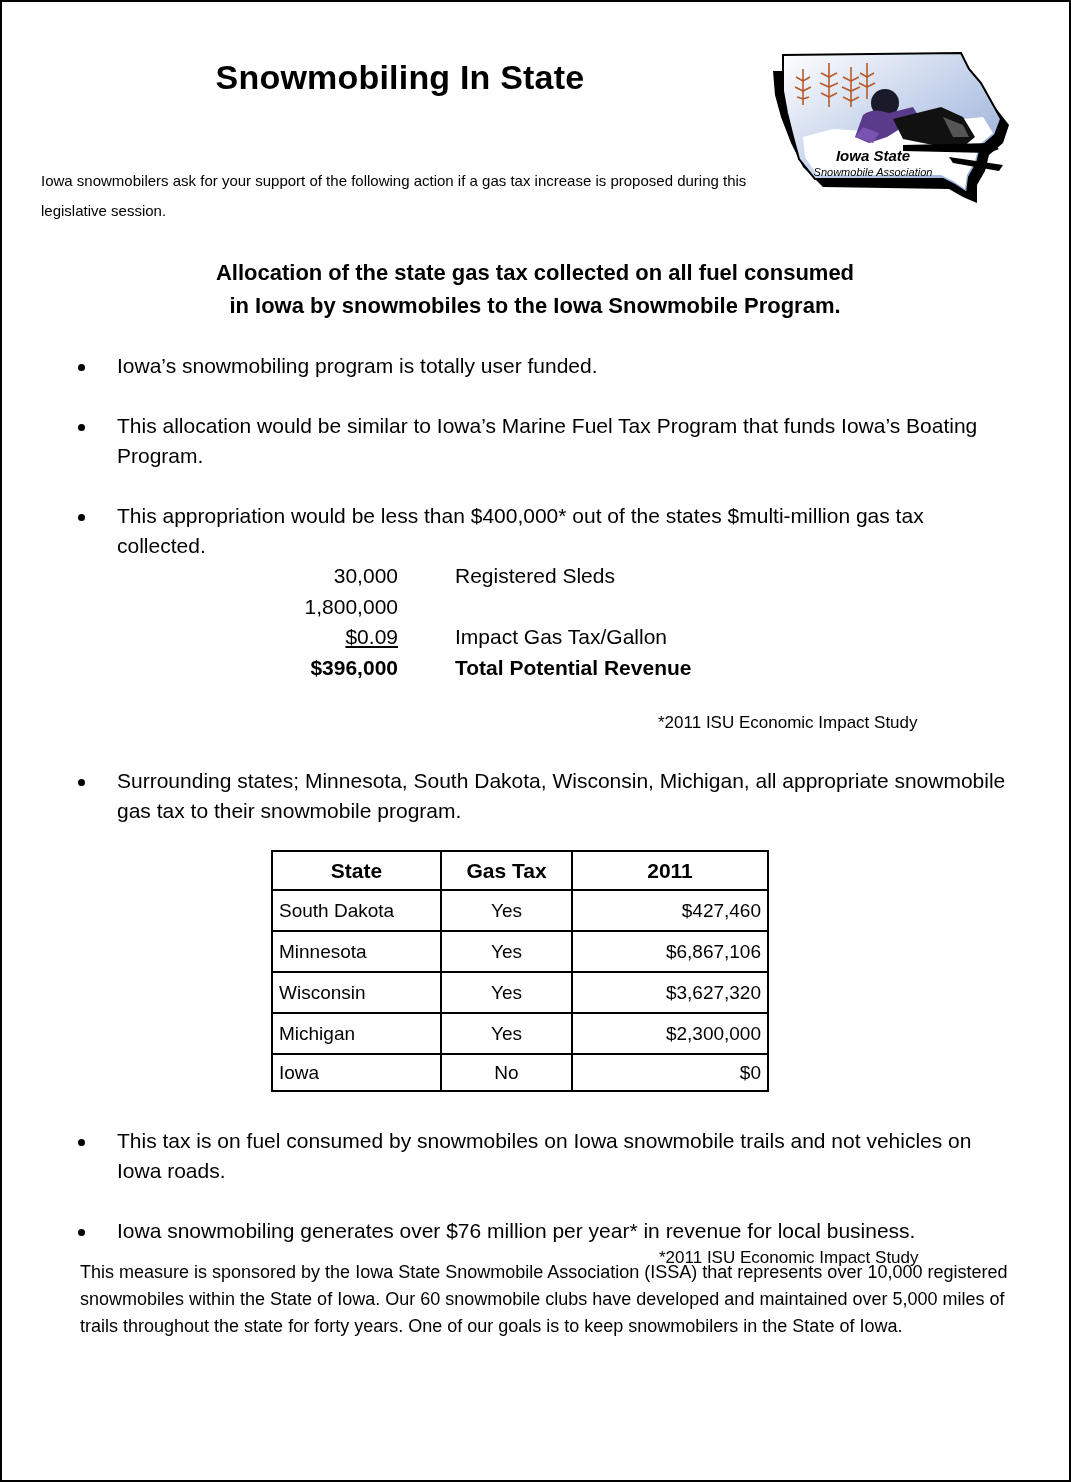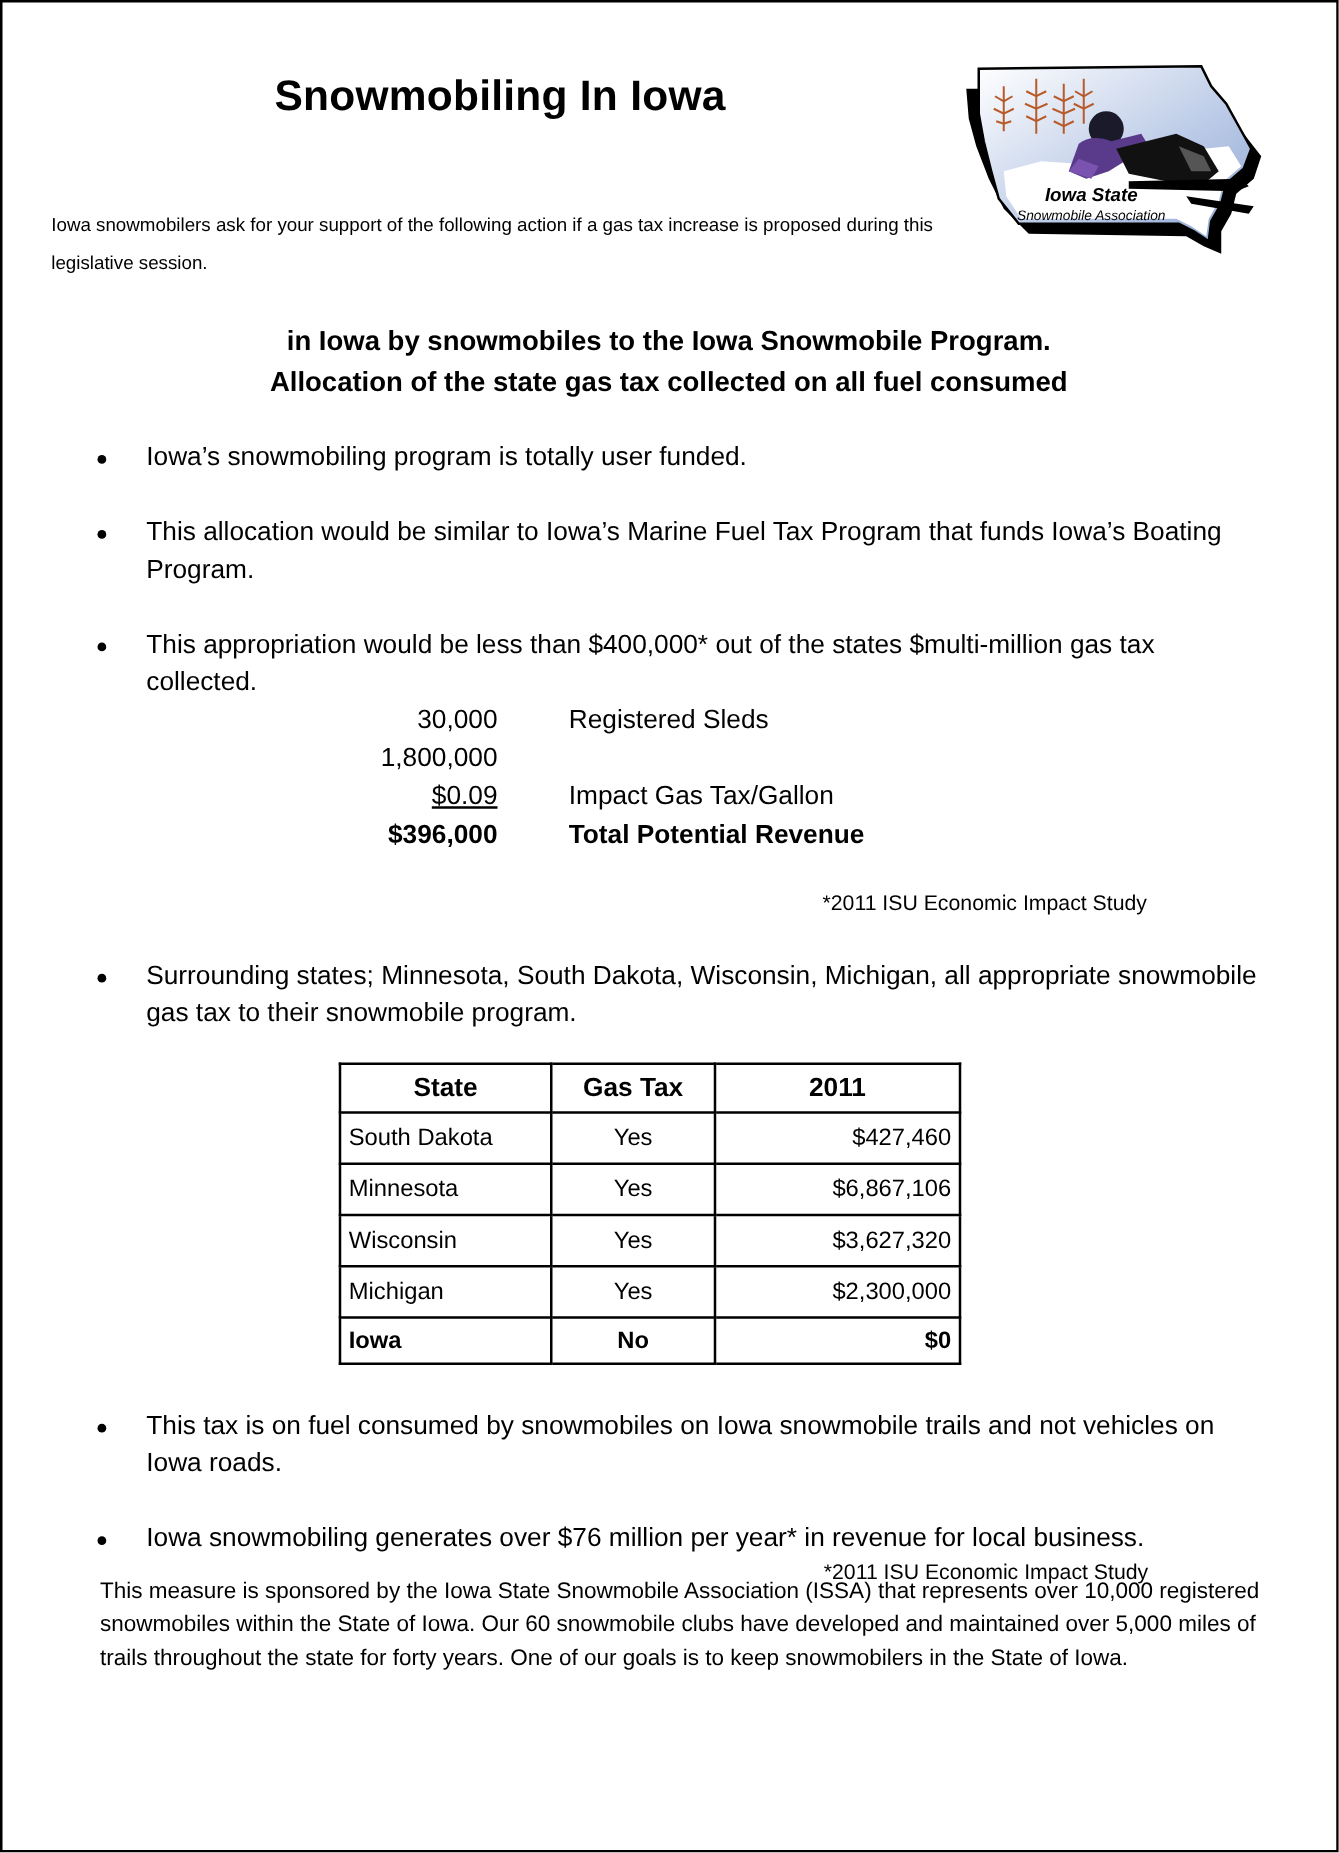--- a/index.html
+++ b/index.html
@@ -18,31 +18,31 @@
     .calc-lbl { position: absolute; left: 175px; white-space: nowrap; }
     .calc-row.total { font-weight: bold; }
     .underline { text-decoration: underline; }
     .footnote { font-size: 17px; white-space: nowrap; }
     table.states { position: absolute; left: 271px; top: 850px; border-collapse: collapse; font-size: 19px; }
     table.states th, table.states td { border: 2px solid #000; padding: 0 6px; height: 39px; }
     table.states th { font-size: 21px; font-weight: bold; height: 37px; text-align: center; }
     table.states td.c1 { width: 155px; text-align: left; }
     table.states td.c2 { width: 117px; text-align: center; }
     table.states td.c3 { width: 182px; text-align: right; }
-    table.states tr.bold td { font-weight: bold; height: 35px; }
+    table.states tr.bold td { font-weight: normal; height: 35px; }
     table.states { border: 2px solid #a16207; }
     .closing { left: 80px; top: 1259px; width: 940px; font-size: 18px; line-height: 27px; }
     .logo { left: 763px; top: 47px; width: 252px; height: 166px; }
   </style>
 </head>
 <body>
 
 <div class="page"></div>
 
-<div class="abs title">Snowmobiling In Iowa</div>
+<div class="abs title">Snowmobiling In State</div>
 
 <div class="abs logo">
   <svg width="252" height="166" viewBox="0 0 252 166">
     <defs>
       <linearGradient id="sky" x1="0" y1="0" x2="1" y2="1">
         <stop offset="0" stop-color="#ffffff"></stop>
         <stop offset="0.6" stop-color="#b9c9e6"></stop>
         <stop offset="1" stop-color="#8fa6d2"></stop>
       </linearGradient>
     </defs>
@@ -74,22 +74,22 @@
     <path d="M186 110 L240 118 L236 124 L190 116 Z" fill="#000"></path>
 
     <text x="110" y="114" font-family="Liberation Sans, sans-serif" font-size="15" font-style="italic" font-weight="bold" text-anchor="middle" fill="#000">Iowa State</text>
     <text x="110" y="129" font-family="Liberation Sans, sans-serif" font-size="11" font-style="italic" text-anchor="middle" fill="#000">Snowmobile Association</text>
   </svg>
 </div>
 
 <div class="abs intro">Iowa snowmobilers ask for your support of the following action if a gas tax increase is proposed during this legislative session.</div>
 
 <div class="abs heading">
+  <div>Allocation of the state gas tax collected on all fuel consumed</div>
   <div>in Iowa by snowmobiles to the Iowa Snowmobile Program.</div>
-  <div>Allocation of the state gas tax collected on all fuel consumed</div>
 </div>
 
 <div class="abs bullet" style="top:351px;">
   <span class="dot"></span>
   <span class="txt">Iowa’s snowmobiling program is totally user funded.</span>
 </div>
 <div class="abs bullet" style="top:411px;">
   <span class="dot"></span>
   <span class="txt">This allocation would be similar to Iowa’s Marine Fuel Tax Program that funds Iowa’s Boating Program.</span>
 </div>

